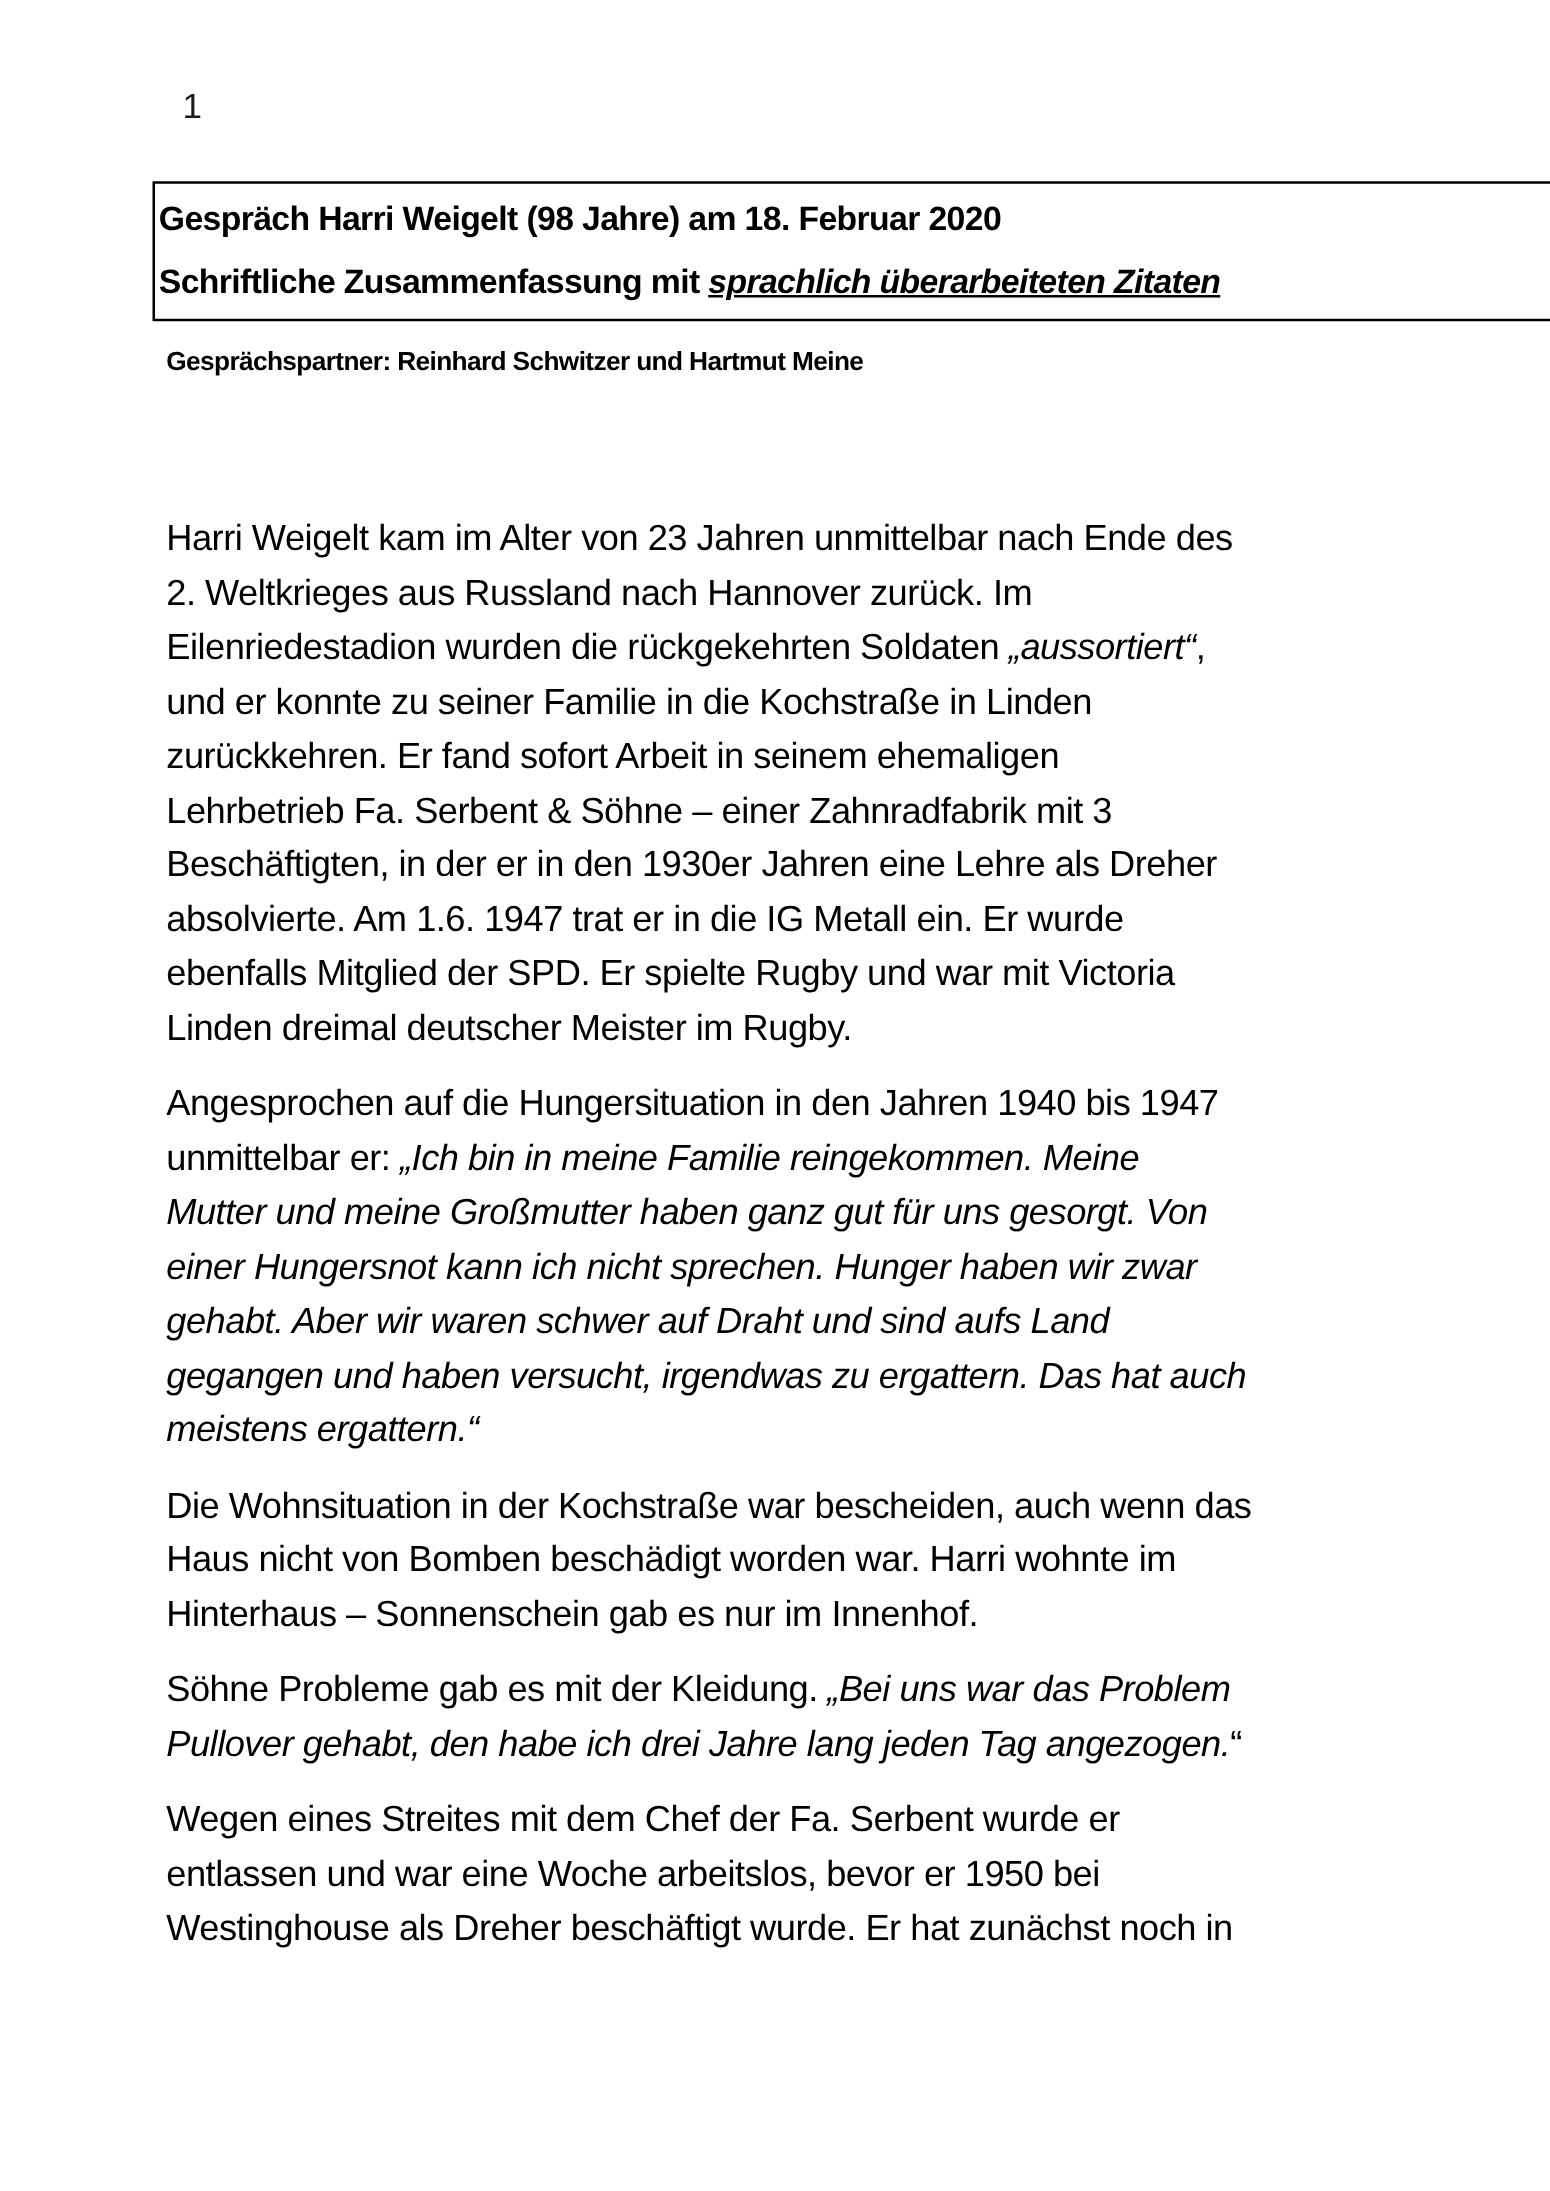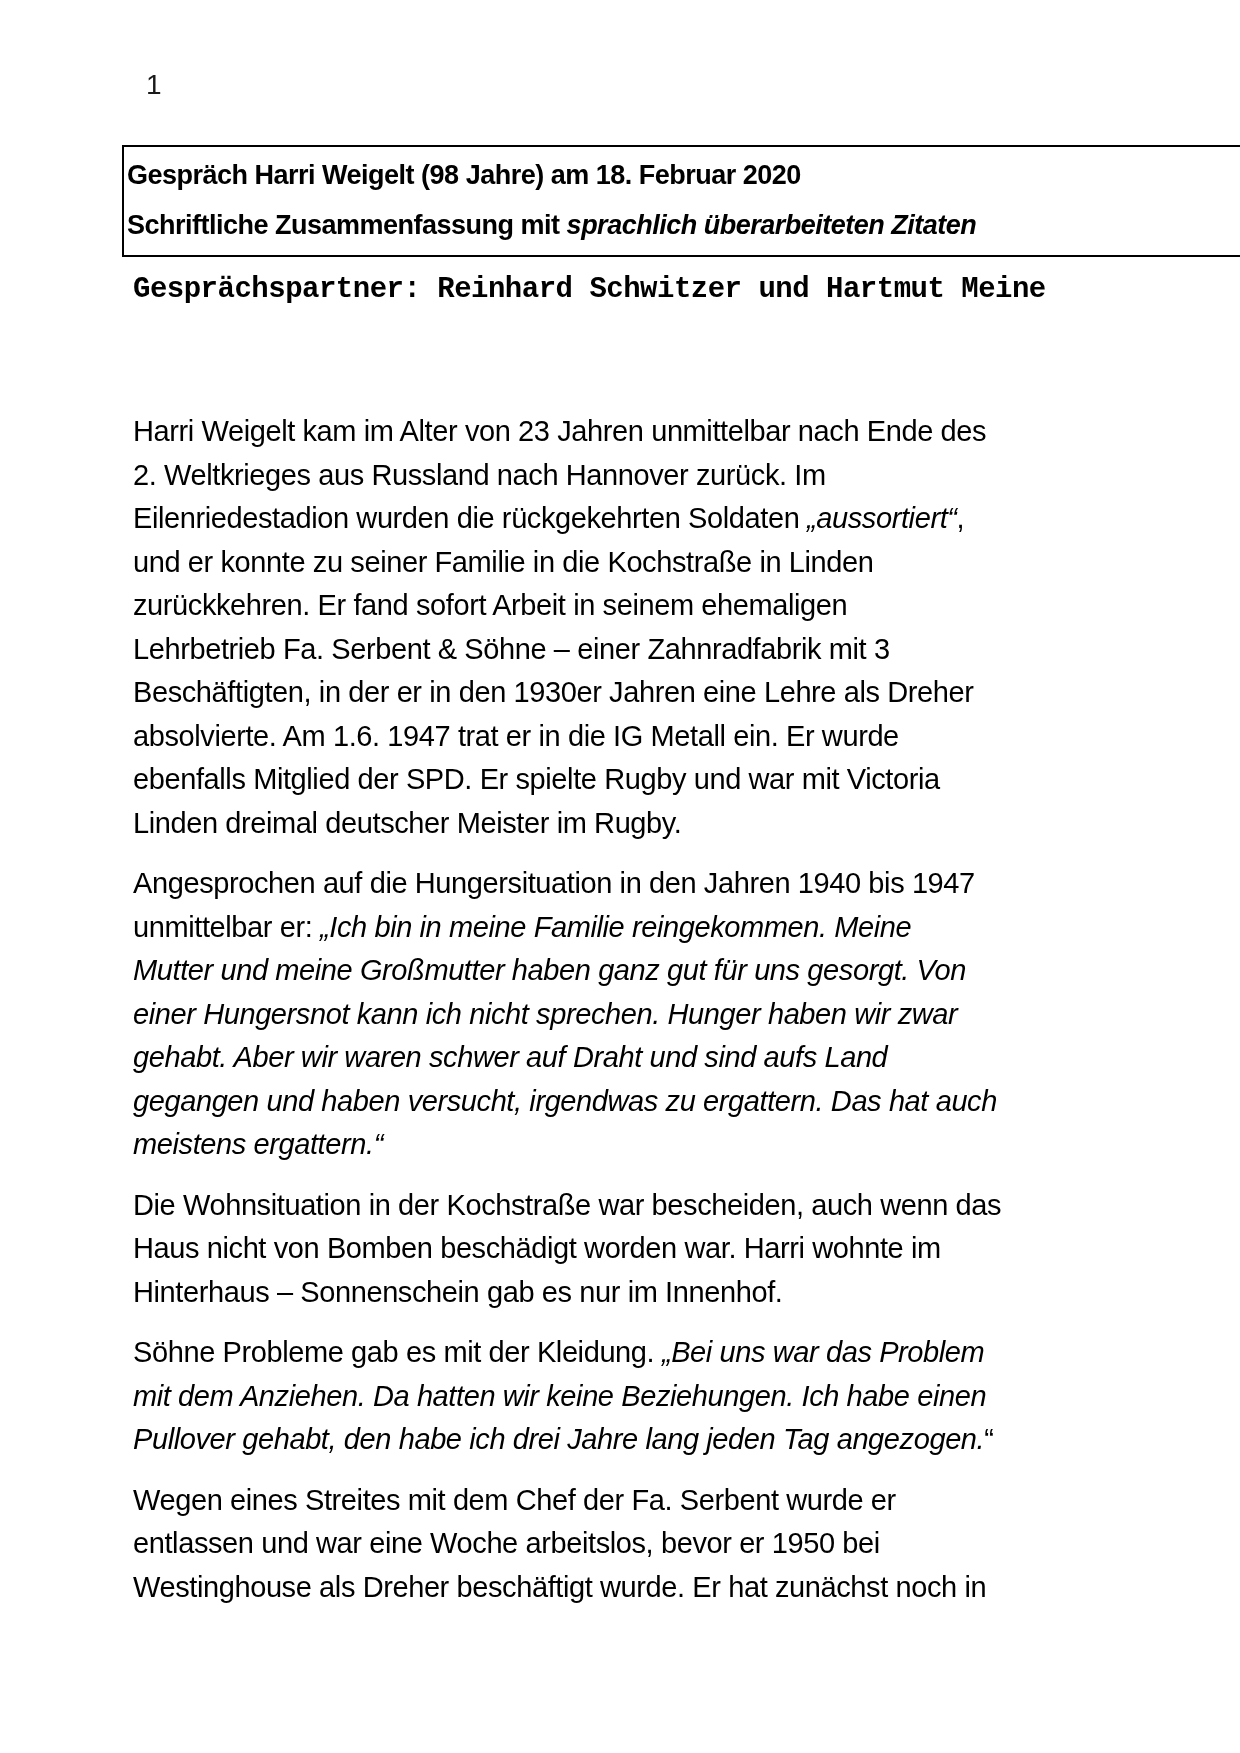--- a/index.html
+++ b/index.html
@@ -41,25 +41,24 @@
     white-space: nowrap;
   }
   .header-line.first {
     margin-bottom: 6px;
   }
   .participants-heading {
     position: absolute;
     left: 133px;
     top: 268px;
     font-weight: bold;
-    font-size: 29px;
+    font-size: 21px;
     letter-spacing: -0.5px;
     line-height: 44px;
     white-space: nowrap;
-    font-family: Liberation Mono, monospace;
   }
   .body-text {
     position: absolute;
     left: 133px;
     top: 398px;
     width: 985px;
     font-size: 29px;
     letter-spacing: -0.4px;
   }
   .paragraph {
@@ -76,21 +75,21 @@
 </head>
 <body>
 
 <div class="page">
 
   <div class="page-number">1</div>
 
   <div class="header-box">
     <div class="header-line first">Gespräch Harri Weigelt (98 Jahre) am 18. Februar 2020</div>
     <div class="header-line">
-      <span>Schriftliche Zusammenfassung mit </span><em style="font-style: italic;">sprachlich überarbeiteten Zitaten</em>
+      <span>Schriftliche Zusammenfassung mit </span><em style="font-style: italic; text-decoration: underline;">sprachlich überarbeiteten Zitaten</em>
     </div>
   </div>
 
   <div class="participants-heading">Gesprächspartner: Reinhard Schwitzer und Hartmut Meine</div>
 
   <div class="body-text">
       <div class="paragraph">
         <div class="line"><span>Harri Weigelt kam im Alter von 23 Jahren unmittelbar nach Ende des</span></div>
         <div class="line"><span>2. Weltkrieges aus Russland nach Hannover zurück. Im</span></div>
         <div class="line"><span>Eilenriedestadion wurden die rückgekehrten Soldaten </span><em>„aussortiert“</em><span>,</span></div>
@@ -111,21 +110,20 @@
         <div class="line"><em>gegangen und haben versucht, irgendwas zu ergattern. Das hat auch</em></div>
         <div class="line"><em>meistens ergattern.“</em></div>
       </div>
       <div class="paragraph">
         <div class="line"><span>Die Wohnsituation in der Kochstraße war bescheiden, auch wenn das</span></div>
         <div class="line"><span>Haus nicht von Bomben beschädigt worden war. Harri wohnte im</span></div>
         <div class="line"><span>Hinterhaus – Sonnenschein gab es nur im Innenhof.</span></div>
       </div>
       <div class="paragraph">
         <div class="line"><span>Söhne Probleme gab es mit der Kleidung. </span><em>„Bei uns war das Problem</em></div>
-        <div class="line"><em>mit dem Anziehen. Da hatten wir keine Beziehungen. Ich habe einen</em></div>
         <div class="line"><em>Pullover gehabt, den habe ich drei Jahre lang jeden Tag angezogen.</em><span>“</span></div>
       </div>
       <div class="paragraph">
         <div class="line"><span>Wegen eines Streites mit dem Chef der Fa. Serbent wurde er</span></div>
         <div class="line"><span>entlassen und war eine Woche arbeitslos, bevor er 1950 bei</span></div>
         <div class="line"><span>Westinghouse als Dreher beschäftigt wurde. Er hat zunächst noch in</span></div>
       </div>
     </div>
 
 </div>

